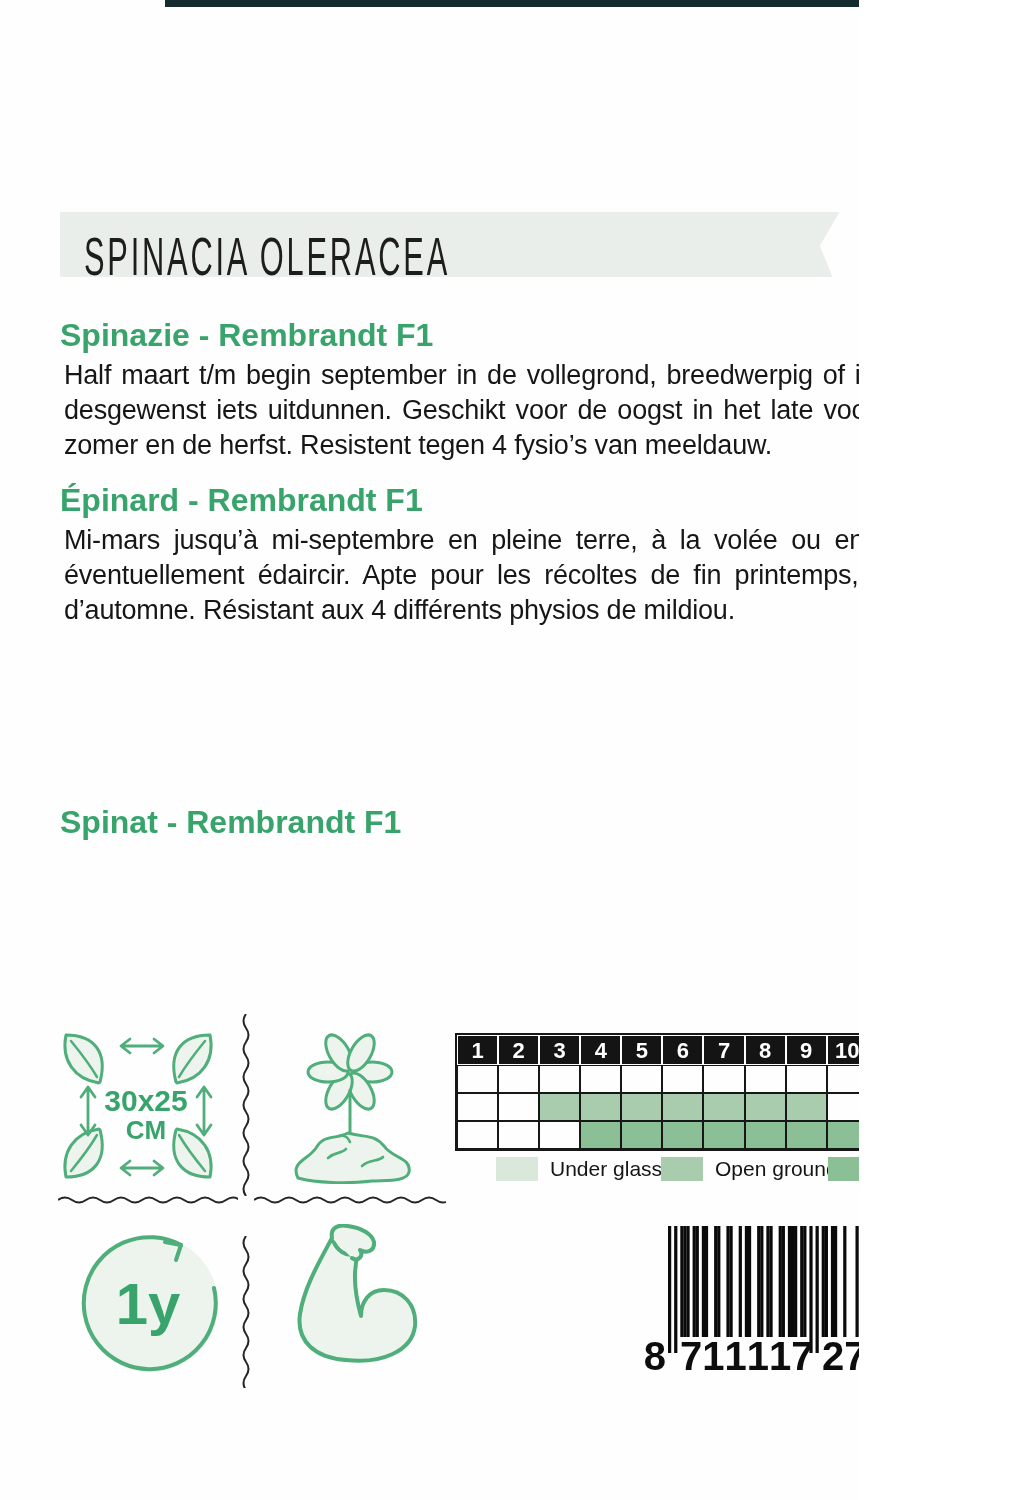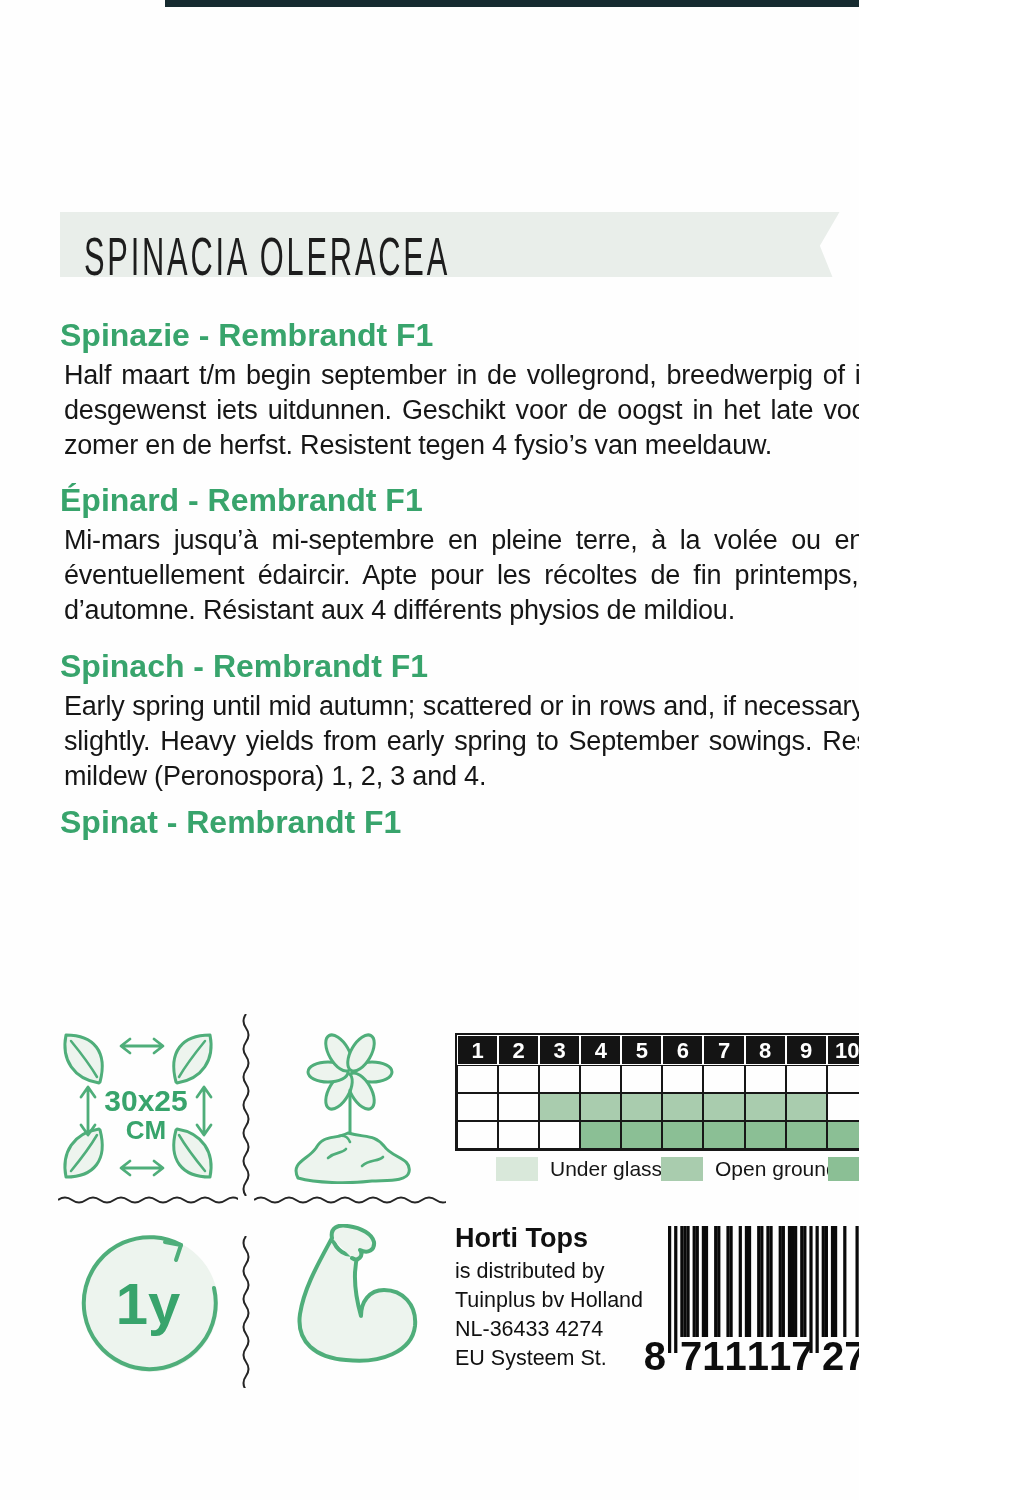--- a/index.html
+++ b/index.html
@@ -57,24 +57,20 @@
   </svg>
 
   <div class="lang sec-nl">
     <h2>Spinazie - Rembrandt F1</h2>
     <p>Half maart t/m begin september in de vollegrond, breedwerpig of in regels; desgewenst iets uitdunnen. Geschikt voor de oogst in het late voorjaar, de zomer en de herfst. Resistent tegen 4 fysio’s van meeldauw.</p>
   </div>
   <div class="lang sec-fr">
     <h2>Épinard - Rembrandt F1</h2>
     <p>Mi-mars jusqu’à mi-septembre en pleine terre, à la volée ou en rayons; éventuellement édaircir. Apte pour les récoltes de fin printemps, d’été et d’automne. Résistant aux 4 différents physios de mildiou.</p>
   </div>
-  <div class="lang sec-en">
-    <h2>Spinach - Rembrandt F1</h2>
-    <p>Early spring until mid autumn; scattered or in rows and, if necessary, thin out slightly. Heavy yields from early spring to September sowings. Resistant to mildew (Peronospora) 1, 2, 3 and 4.</p>
-  </div>
   <div class="lang sec-de">
     <h2>Spinat - Rembrandt F1</h2>
   </div>
 
   <svg class="iconsvg" style="left:58px;top:1032px" width="160" height="150" viewBox="0 0 160 150">
     <defs>
       <g id="leaf">
         <path d="M8 50 C0 20 14 3 42 3 C47 28 34 47 9 51 Z" fill="var(--icon-fill)" stroke="var(--icon-green)" stroke-width="3" stroke-linejoin="round"></path>
         <path d="M37 9 C28 20 18 33 11 45" fill="none" stroke="var(--icon-green)" stroke-width="2.5" stroke-linecap="round"></path>
       </g>
@@ -214,27 +210,20 @@
     <path d="M121 27 A66 66 0 1 0 154 70" fill="none" stroke="var(--icon-green)" stroke-width="4" stroke-linecap="round"></path>
     <path d="M121 27 L105 24 M121 27 L116 42" fill="none" stroke="var(--icon-green)" stroke-width="4" stroke-linecap="round"></path>
     <text x="88" y="106" text-anchor="middle" font-size="58" font-weight="bold" font-family="Liberation Sans, sans-serif" fill="var(--accent)">1y</text>
   </svg>
 
   <svg class="iconsvg" style="left:272px;top:1224px" width="160" height="150" viewBox="0 0 160 150">
     <path d="M60 14 C46 40 32 64 28 90 C24 118 44 134 74 136 C108 140 140 128 143 102 C145 80 130 66 112 66 C97 66 89 78 89 92 C84 74 80 50 86 30 C74 34 64 26 60 14 Z" fill="var(--icon-fill)" stroke="var(--icon-green)" stroke-width="4" stroke-linejoin="round"></path>
     <path d="M60 14 C58 4 66 0 76 2 C90 4 100 10 102 18 C103 26 96 30 88 26 C92 32 86 38 80 34" fill="var(--icon-fill)" stroke="var(--icon-green)" stroke-width="4" stroke-linecap="round" stroke-linejoin="round"></path>
   </svg>
 
-  <div class="dist">
-    <div class="brand">Horti Tops</div>
-    <div class="line">is distributed by</div>
-    <div class="line">Tuinplus bv Holland</div>
-    <div class="line">NL-36433 4274</div>
-    <div class="line">EU Systeem St.</div>
-  </div>
 
   <svg class="bc-svg" id="bc-bars" width="292" height="128" viewBox="0 0 292 128">
       <rect x="0.00" y="0" width="3.22" height="127" fill="#0a0a0a"></rect>
       <rect x="6.15" y="0" width="3.22" height="127" fill="#0a0a0a"></rect>
       <rect x="12.29" y="0" width="3.22" height="111" fill="#0a0a0a"></rect>
       <rect x="15.37" y="0" width="3.22" height="111" fill="#0a0a0a"></rect>
       <rect x="18.44" y="0" width="3.22" height="111" fill="#0a0a0a"></rect>
       <rect x="24.59" y="0" width="3.22" height="111" fill="#0a0a0a"></rect>
       <rect x="27.66" y="0" width="3.22" height="111" fill="#0a0a0a"></rect>
       <rect x="33.81" y="0" width="3.22" height="111" fill="#0a0a0a"></rect>

